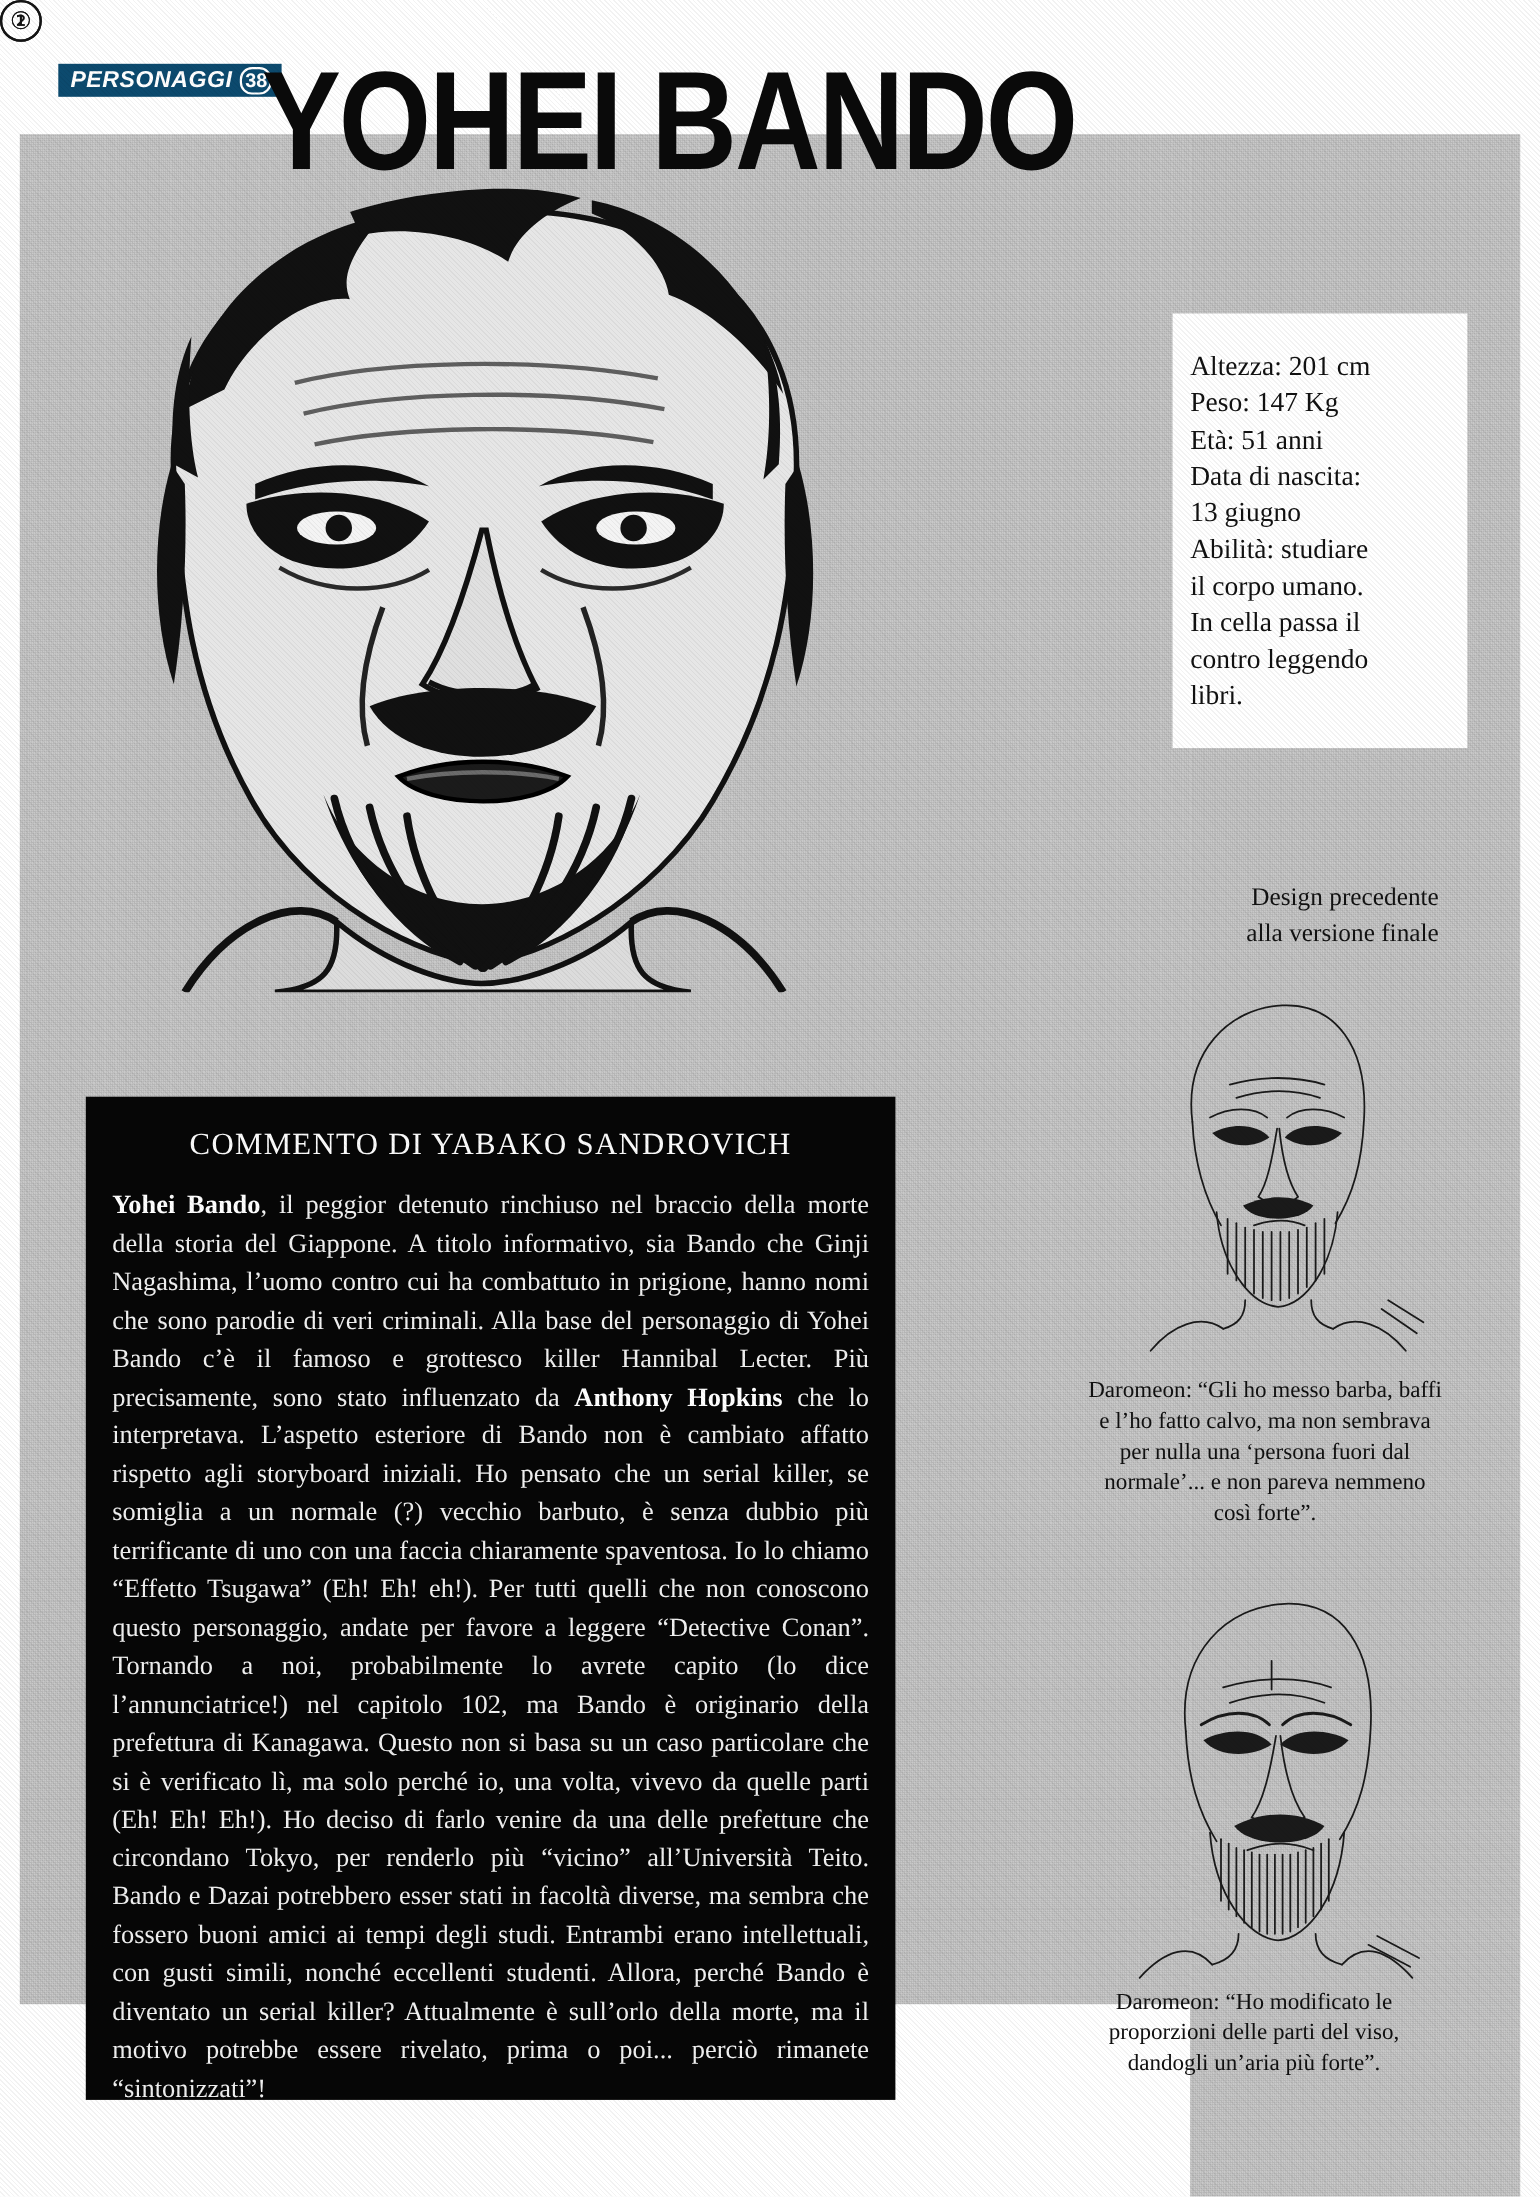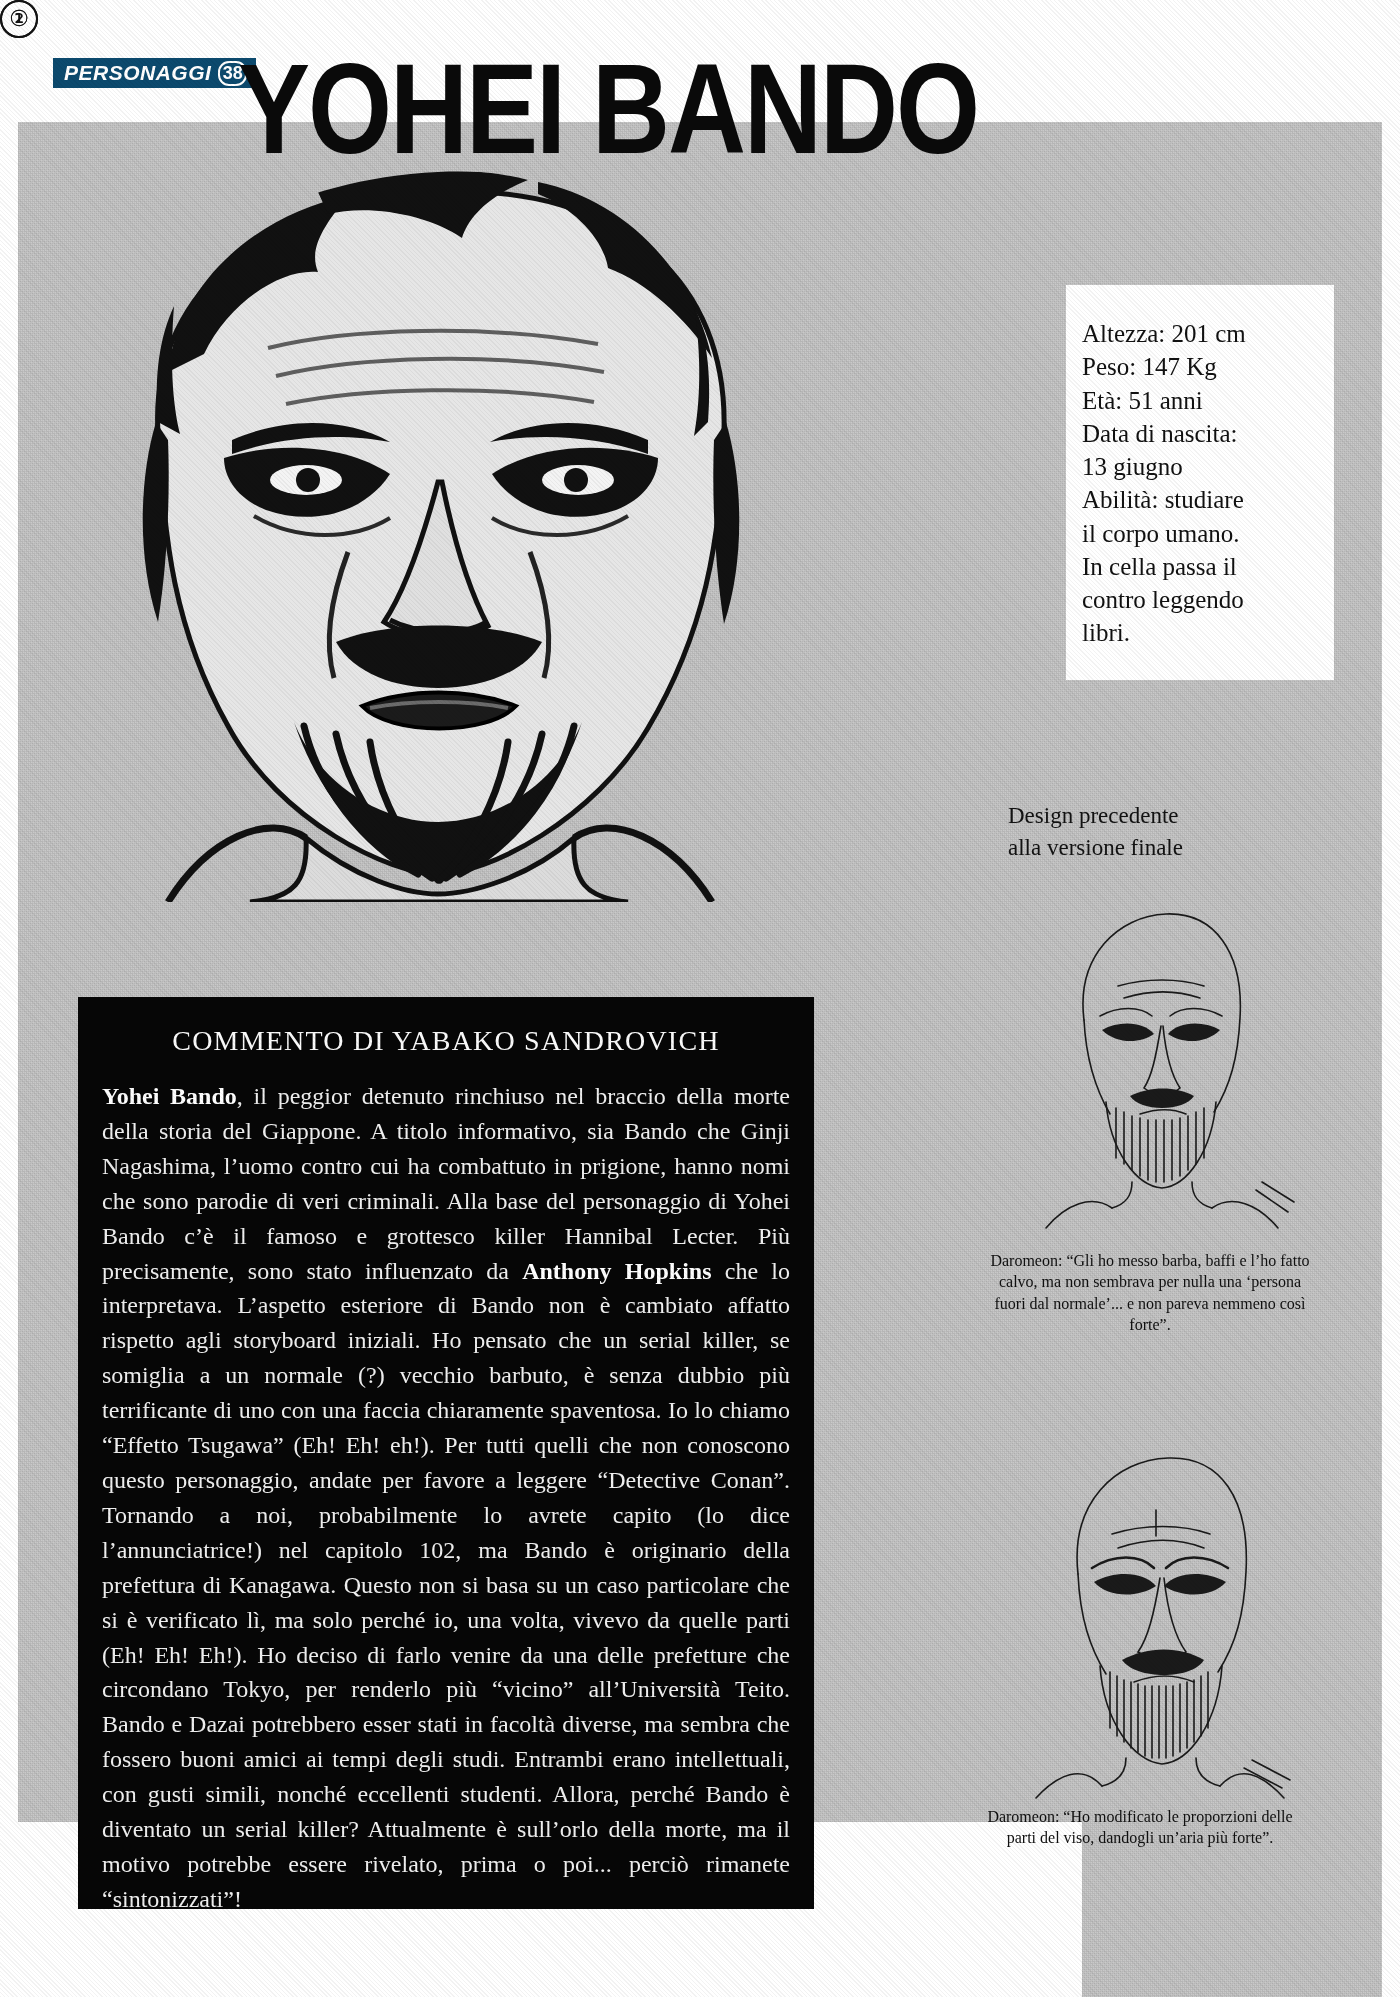--- a/index.html
+++ b/index.html
@@ -113,21 +113,21 @@
     color: #111111;
     white-space: nowrap;
   }
 
   
   .design-heading {
     position: absolute;
     left: 1008px;
     top: 800px;
     width: 300px;
-    text-align: left;
+    text-align: right;
     font-size: 23px;
     line-height: 1.38;
     color: #121212;
   }
 
   
   .sketch {
     position: absolute;
   }
   .sketch-1 { left: 1006px; top: 890px; width: 300px; height: 340px; }
@@ -144,21 +144,21 @@
     justify-content: center;
     font-size: 22px;
     color: #141414;
     background: transparent;
   }
 
   .sketch-caption {
     position: absolute;
     width: 328px;
     text-align: center;
-    font-size: 16px;
+    font-size: 21px;
     line-height: 1.33;
     color: #101010;
   }
   .caption-1 { left: 986px; top: 1250px; }
   .caption-2 { left: 976px; top: 1806px; }
 
   
   .comment-box {
     position: absolute;
     left: 78px;

